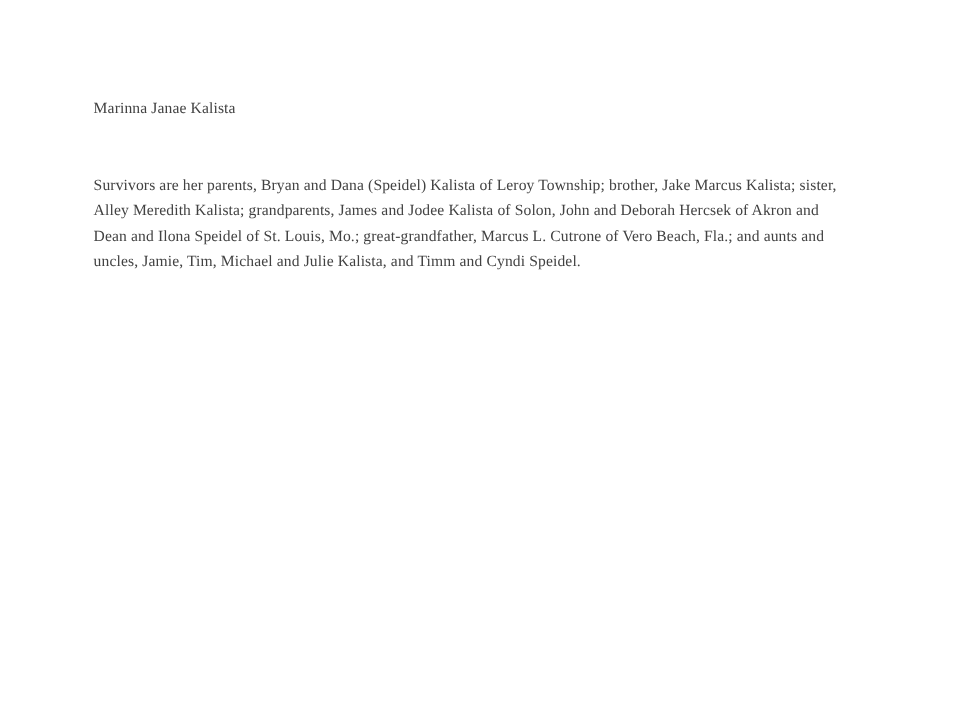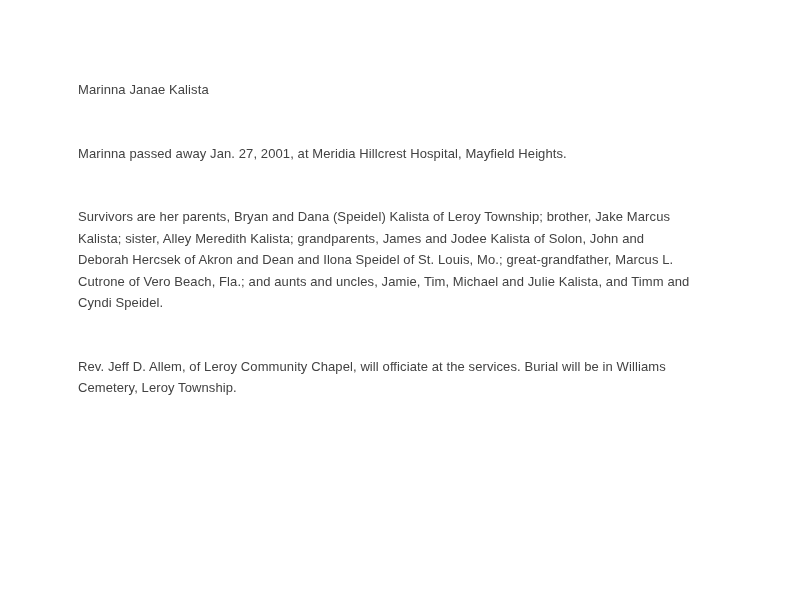--- a/index.html
+++ b/index.html
@@ -11,34 +11,33 @@
     overflow: hidden;
   }
   .page {
     width: 800px;
     height: 600px;
     background: #ffffff;
   }
   .obituary {
     padding: 79px 0 0 78px;
     max-width: 698px; 
+    font-family: Liberation Serif, serif;
   }
   .obituary p {
     width: 620px;
     font-size: 13px;
     line-height: 21.5px;
     color: #424242;
     margin: 0 0 42px 0;
     font-weight: 400;
     letter-spacing: 0.1px;
   }
 </style>
 </head>
 <body>
 
 <div class="page">
   <div class="obituary">
     <p>Marinna Janae Kalista</p>
-    <p>Marinna passed away Jan. 27, 2001, at Meridia Hillcrest Hospital, Mayfield Heights.</p>
     <p>Survivors are her parents, Bryan and Dana (Speidel) Kalista of Leroy Township; brother, Jake Marcus Kalista; sister, Alley Meredith Kalista; grandparents, James and Jodee Kalista of Solon, John and Deborah Hercsek of Akron and Dean and Ilona Speidel of St. Louis, Mo.; great-grandfather, Marcus L. Cutrone of Vero Beach, Fla.; and aunts and uncles, Jamie, Tim, Michael and Julie Kalista, and Timm and Cyndi Speidel.</p>
-    <p>Rev. Jeff D. Allem, of Leroy Community Chapel, will officiate at the services. Burial will be in Williams Cemetery, Leroy Township.</p>
   </div>
 </div>
 
 </body></html>

